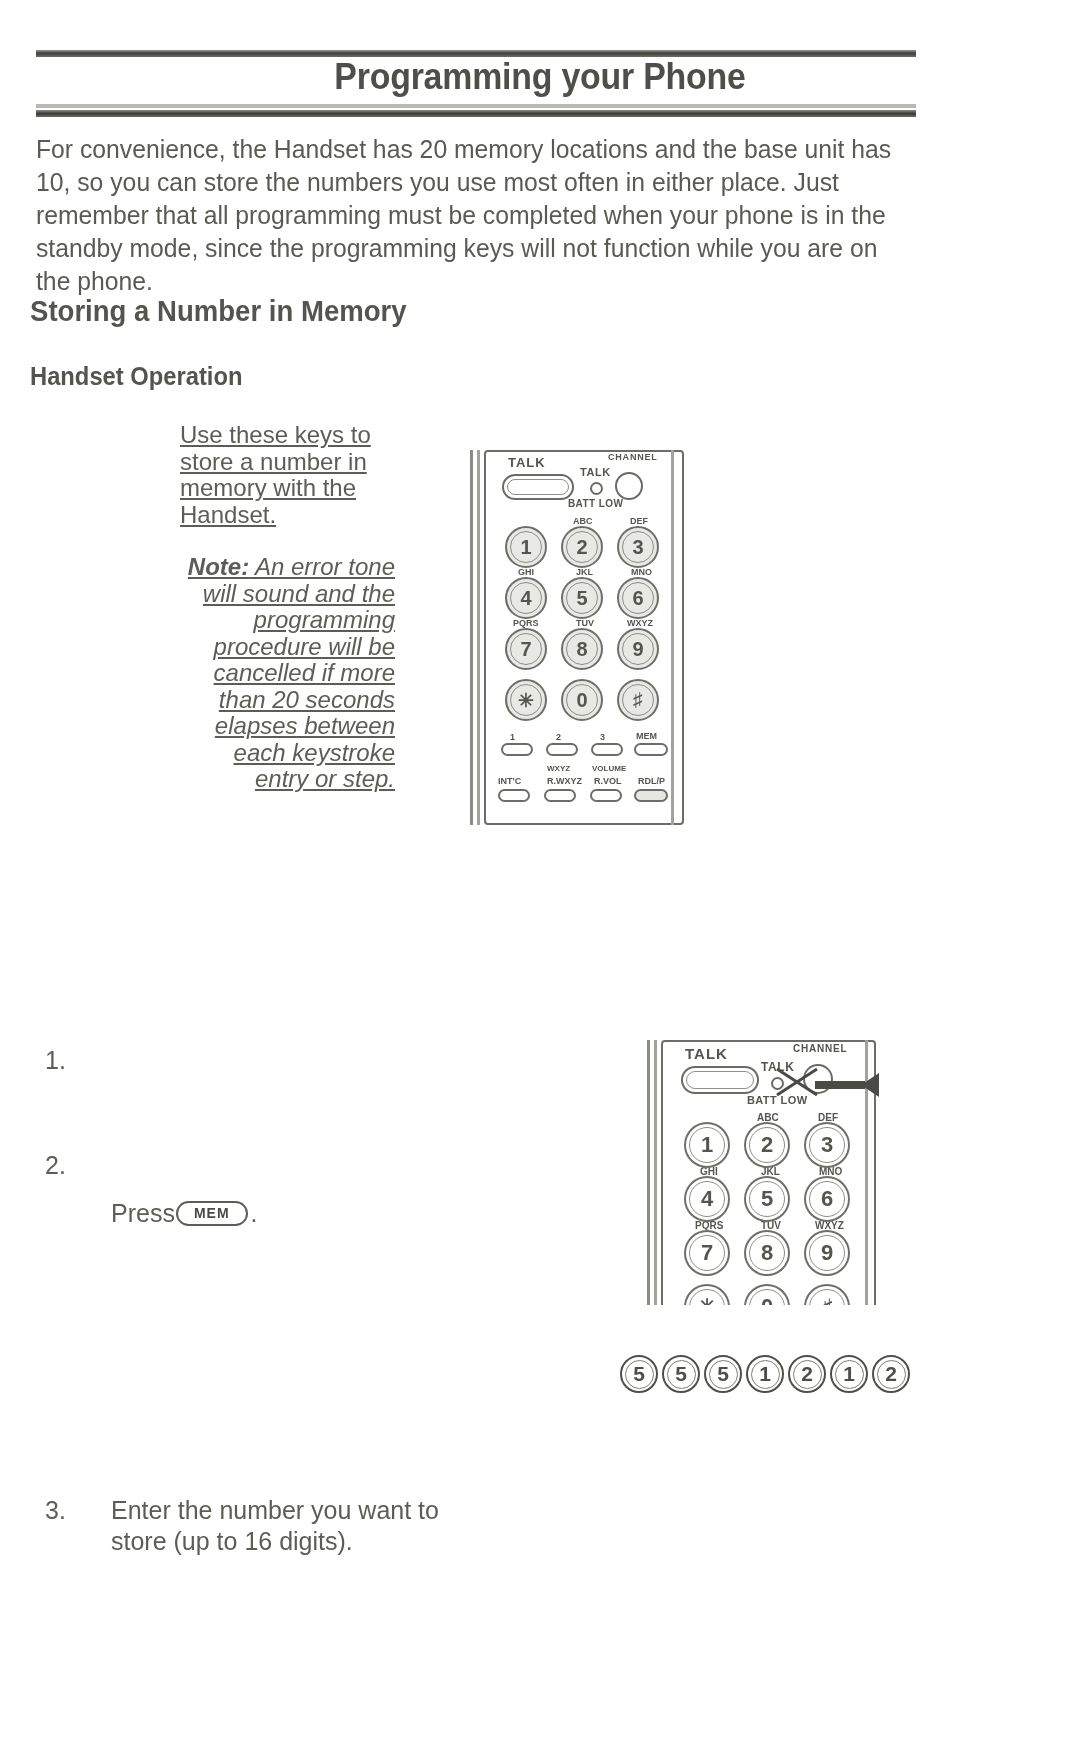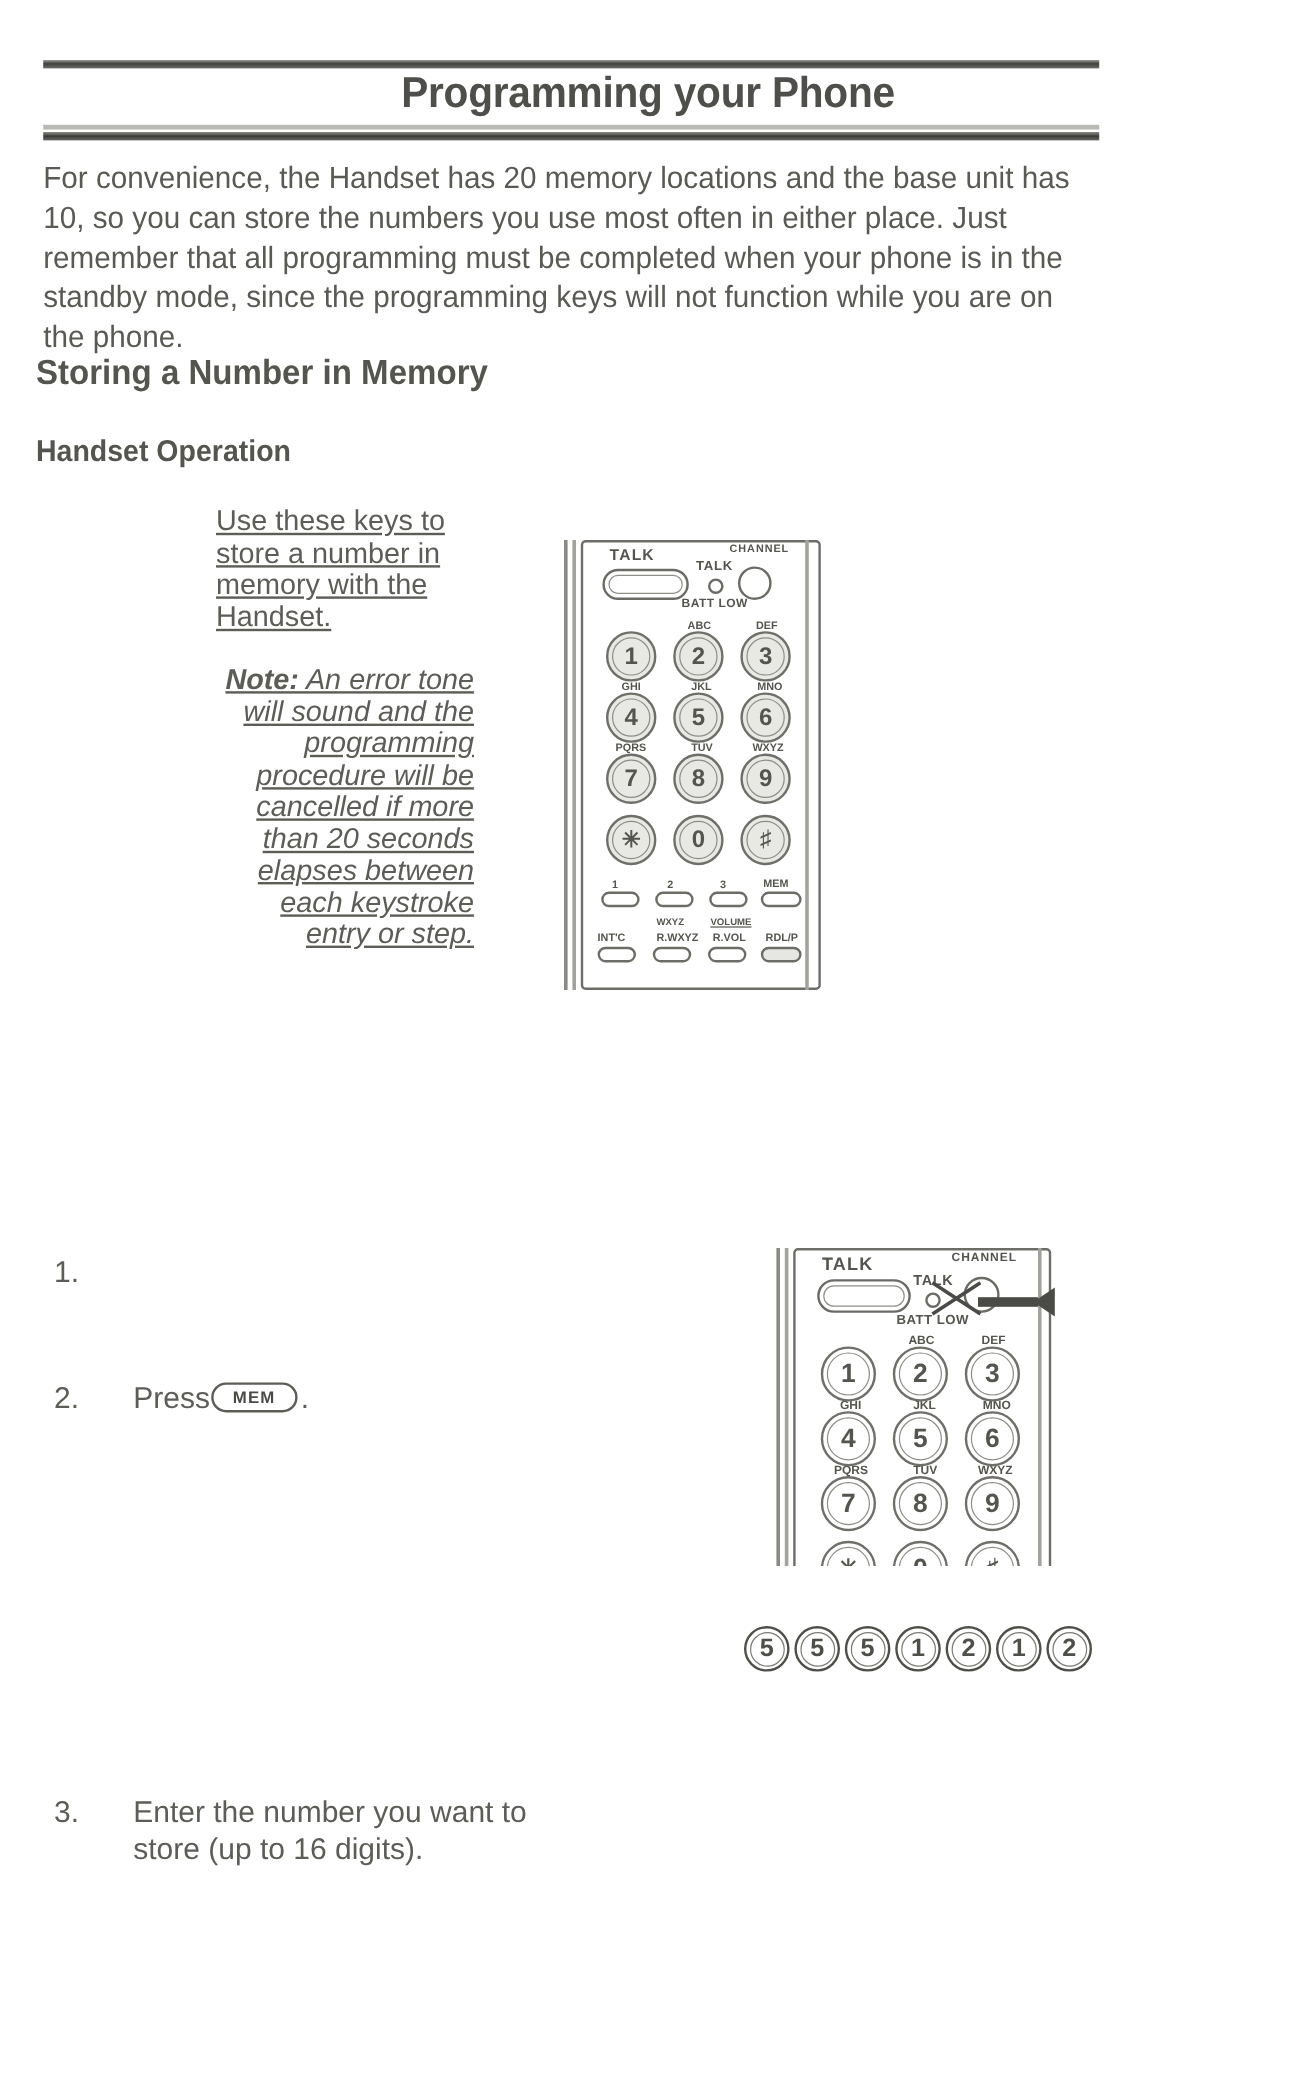--- a/index.html
+++ b/index.html
@@ -240,40 +240,40 @@
     <div class="lbl" style="left:88px;top:282px;font-size:9px;">2</div>
     <div class="lbl" style="left:132px;top:282px;font-size:9px;">3</div>
     <div class="lbl" style="left:168px;top:281px;font-size:9px;">MEM</div>
 
     <div class="fnkey" style="left:33px;top:293px;width:32px;height:13px;"></div>
     <div class="fnkey" style="left:78px;top:293px;width:32px;height:13px;"></div>
     <div class="fnkey" style="left:123px;top:293px;width:32px;height:13px;"></div>
     <div class="fnkey" style="left:166px;top:293px;width:34px;height:13px;"></div>
 
     <div class="lbl" style="left:79px;top:314px;font-size:8px;">WXYZ</div>
-    <div class="lbl" style="left:124px;top:314px;font-size:8px;text-decoration:underline;">VOLUME</div>
+    <div class="lbl" style="left:124px;top:314px;font-size:8px;">VOLUME</div>
 
     <div class="lbl" style="left:30px;top:326px;font-size:9px;">INT'C</div>
     <div class="lbl" style="left:79px;top:326px;font-size:9px;">R.WXYZ</div>
     <div class="lbl" style="left:126px;top:326px;font-size:9px;">R.VOL</div>
     <div class="lbl" style="left:170px;top:326px;font-size:9px;">RDL/P</div>
 
     <div class="fnkey" style="left:30px;top:339px;width:32px;height:13px;"></div>
     <div class="fnkey" style="left:76px;top:339px;width:32px;height:13px;"></div>
     <div class="fnkey" style="left:122px;top:339px;width:32px;height:13px;"></div>
     <div class="fnkey" style="left:166px;top:339px;width:34px;height:13px;background:#e6e6e2;"></div>
   </div>
 
   <div class="step" id="step1">
     <div class="num">1.</div>
   </div>
 
   <div class="step" id="step2">
     <div class="num">2.</div>
-    <div class="body" style="width:400px;">
+    <div class="body" style="width:400px;margin-top:48px;">
       <span>Press</span><span class="mem-pill">MEM</span><span>.</span><br>
     </div>
   </div>
 
   <div class="handset" id="handset2" style="left:645px;top:1040px;width:245px;height:265px;overflow:hidden;">
     <div class="hs-body" style="left:16px;top:0;width:215px;height:300px;border-radius:4px;"></div>
     <div class="hs-rail" style="left:2px;height:300px;"></div>
     <div class="hs-rail r2" style="left:9px;height:300px;"></div>
     <div class="hs-rail r2" style="left:220px;height:300px;"></div>
 

